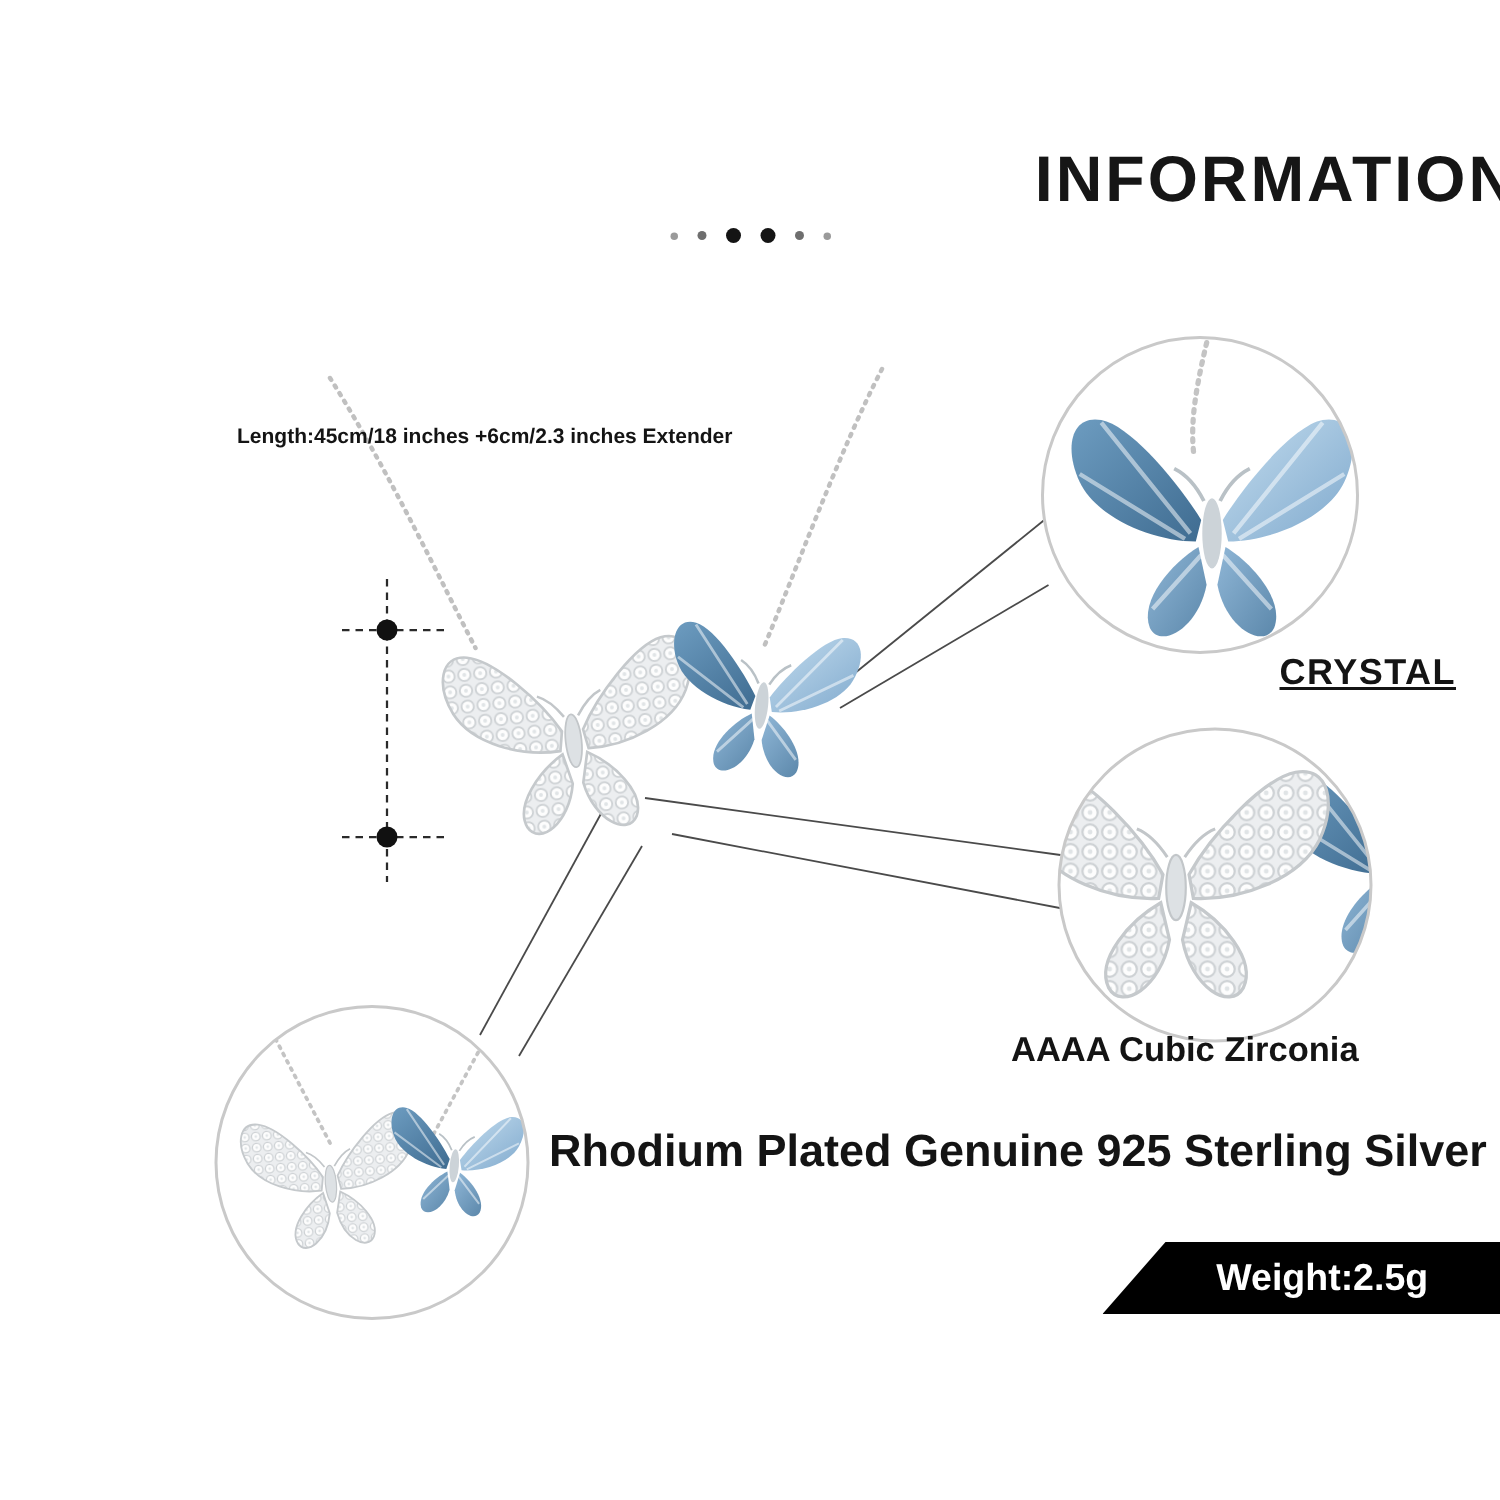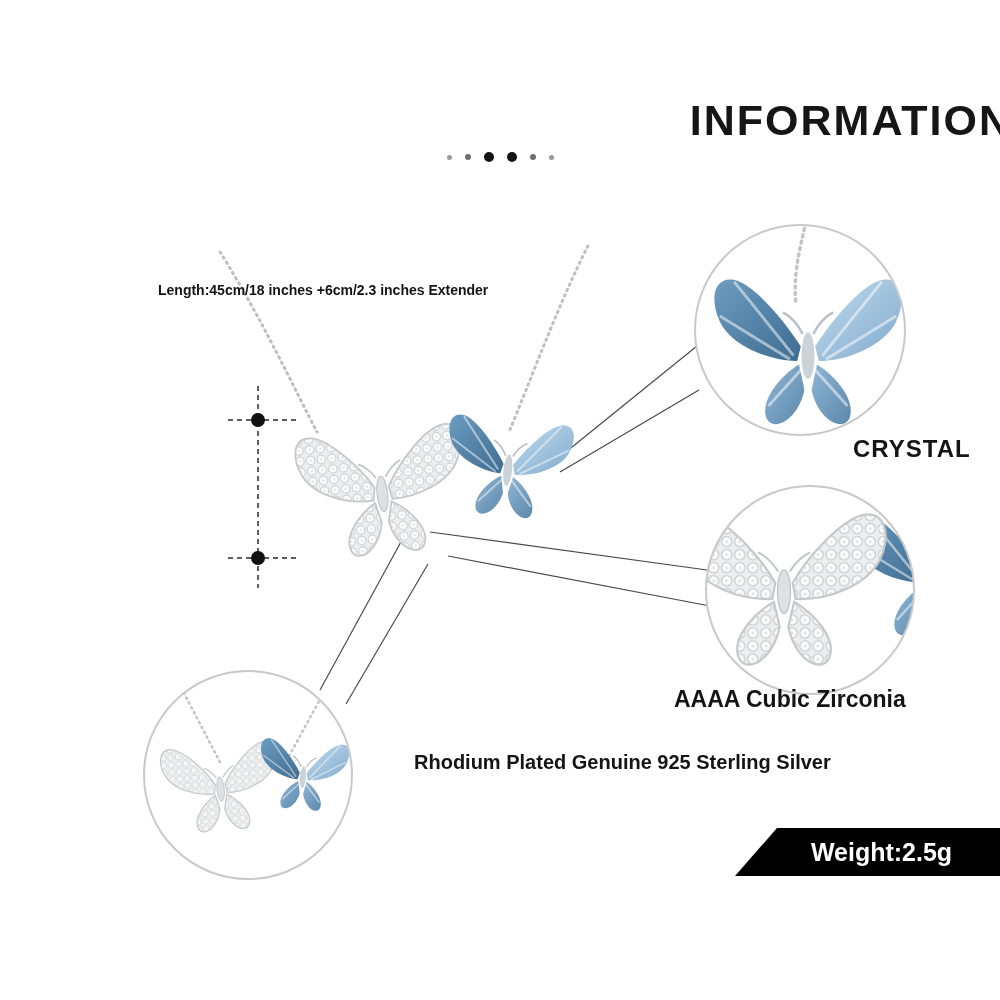--- a/index.html
+++ b/index.html
@@ -16,23 +16,23 @@
     top:152px;left:0;width:1000px;display:flex;justify-content:center;
     align-items:center;gap:13px;
   }
   .dot{border-radius:50%;}
   .dot.s1{width:5px;height:5px;background:#9a9a9a;}
   .dot.s2{width:6px;height:6px;background:#6e6e6e;}
   .dot.s3{width:10px;height:10px;background:#141414;}
   .label{font-weight:bold;color:#141414;white-space:nowrap;}
   #length-label{top:282px;left:158px;font-size:14px;}
   #size-label{top:476px;left:86px;font-size:22px;}
-  #crystal-label{top:435px;left:853px;font-size:24px;letter-spacing:1px;}
+  #crystal-label{top:435px;left:853px;font-size:24px;letter-spacing:1px;text-decoration:underline;}
   #zirconia-label{top:686px;left:674px;font-size:23px;}
-  #silver-label{top:751px;left:366px;font-size:20px;margin-left:48px;}
+  #silver-label{top:751px;left:366px;font-size:30px;}
   #weight-banner{
     top:828px;left:735px;width:265px;height:48px;background:#000000;
     clip-path:polygon(42px 0, 100% 0, 100% 100%, 0 100%);
     display:flex;align-items:center;justify-content:center;padding-left:28px;
     box-sizing:border-box;
   }
   #weight-label{color:#ffffff;font-size:25px;font-weight:bold;white-space:nowrap;}
   #art{top:0;left:0;}
 </style>
 </head>

